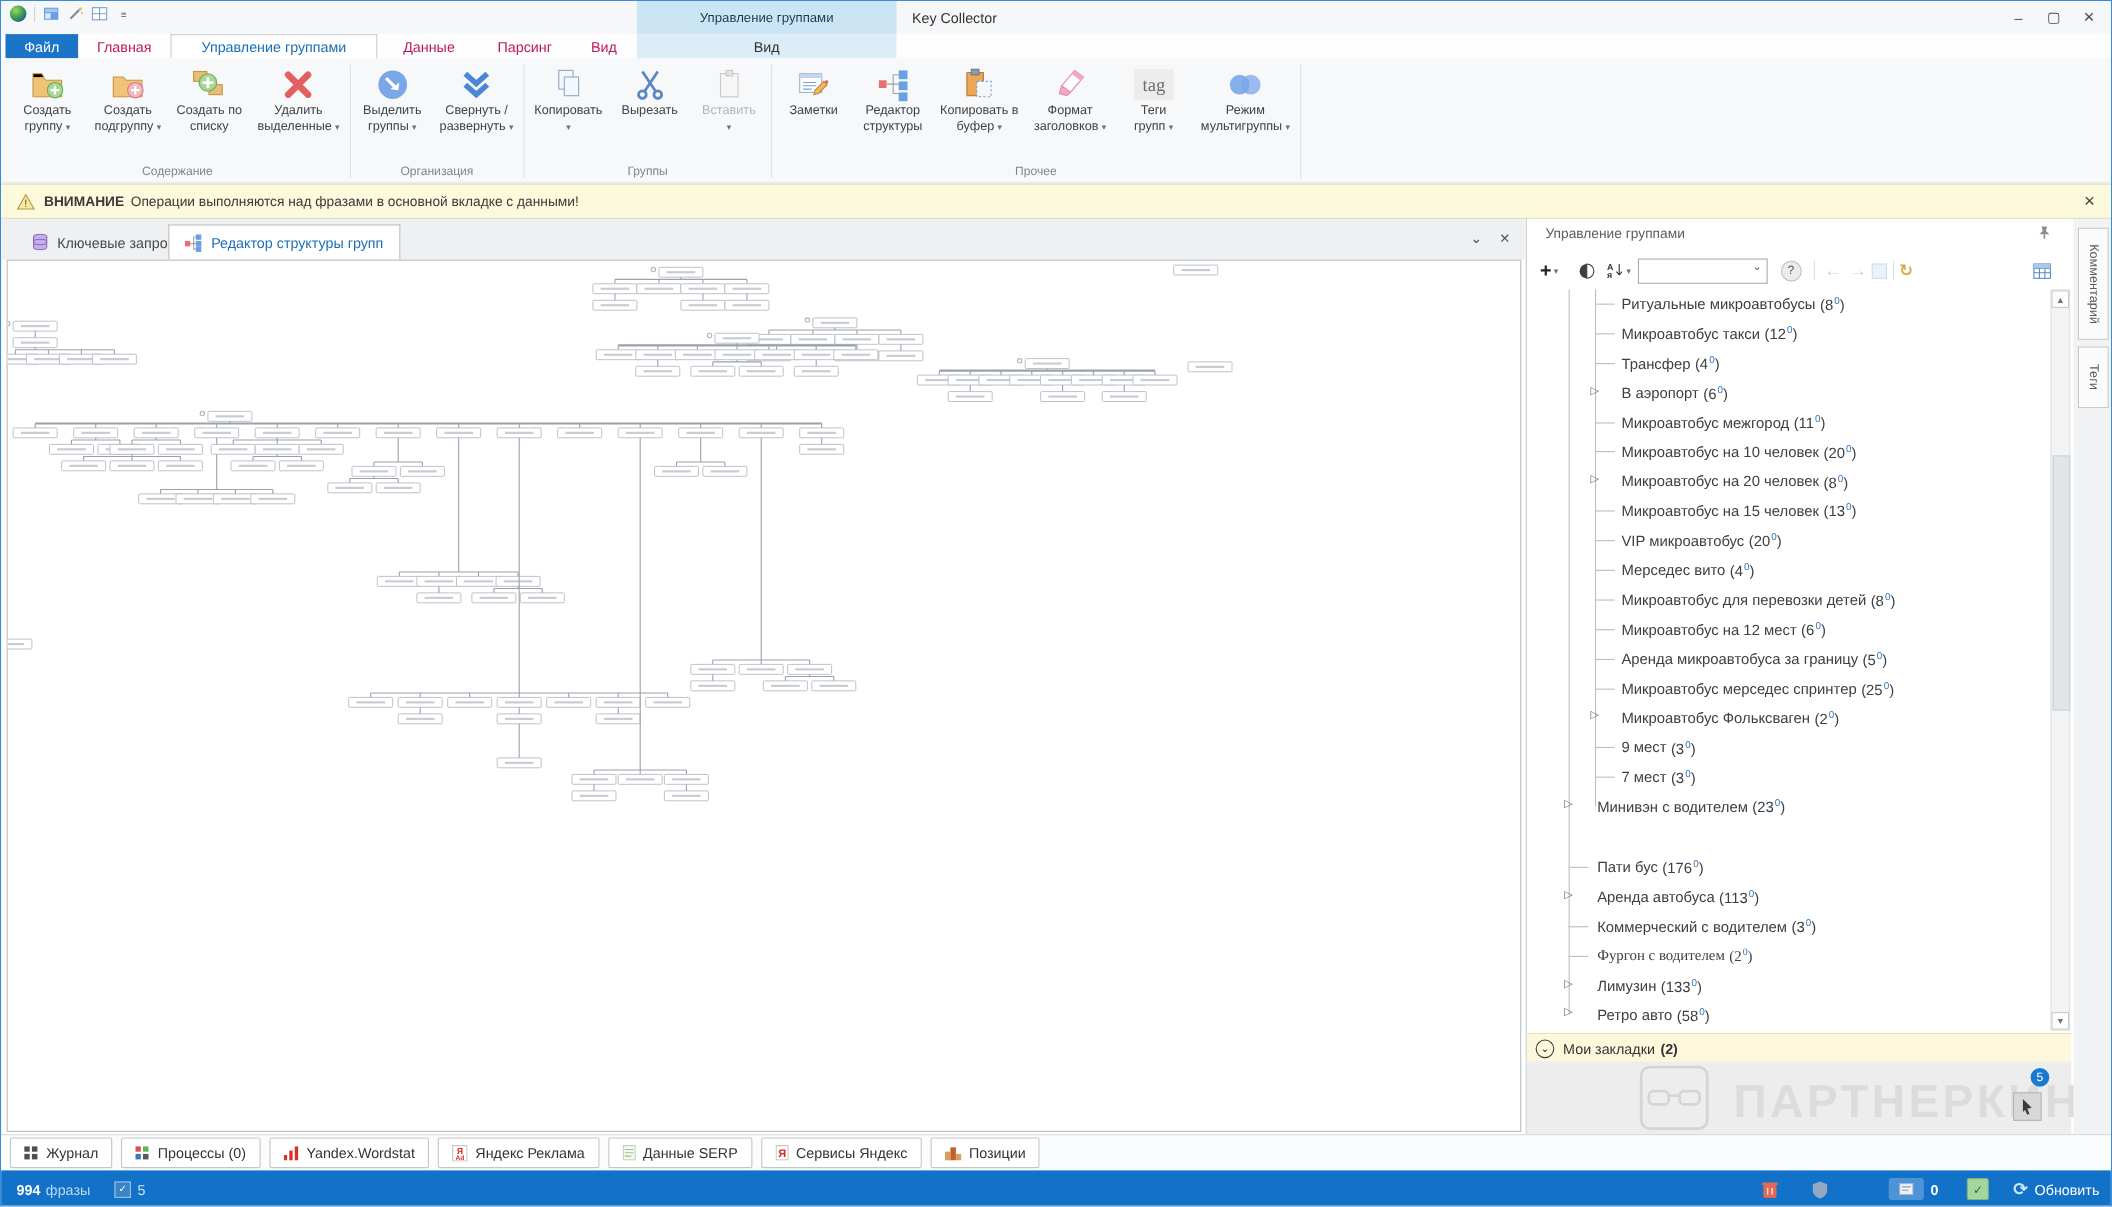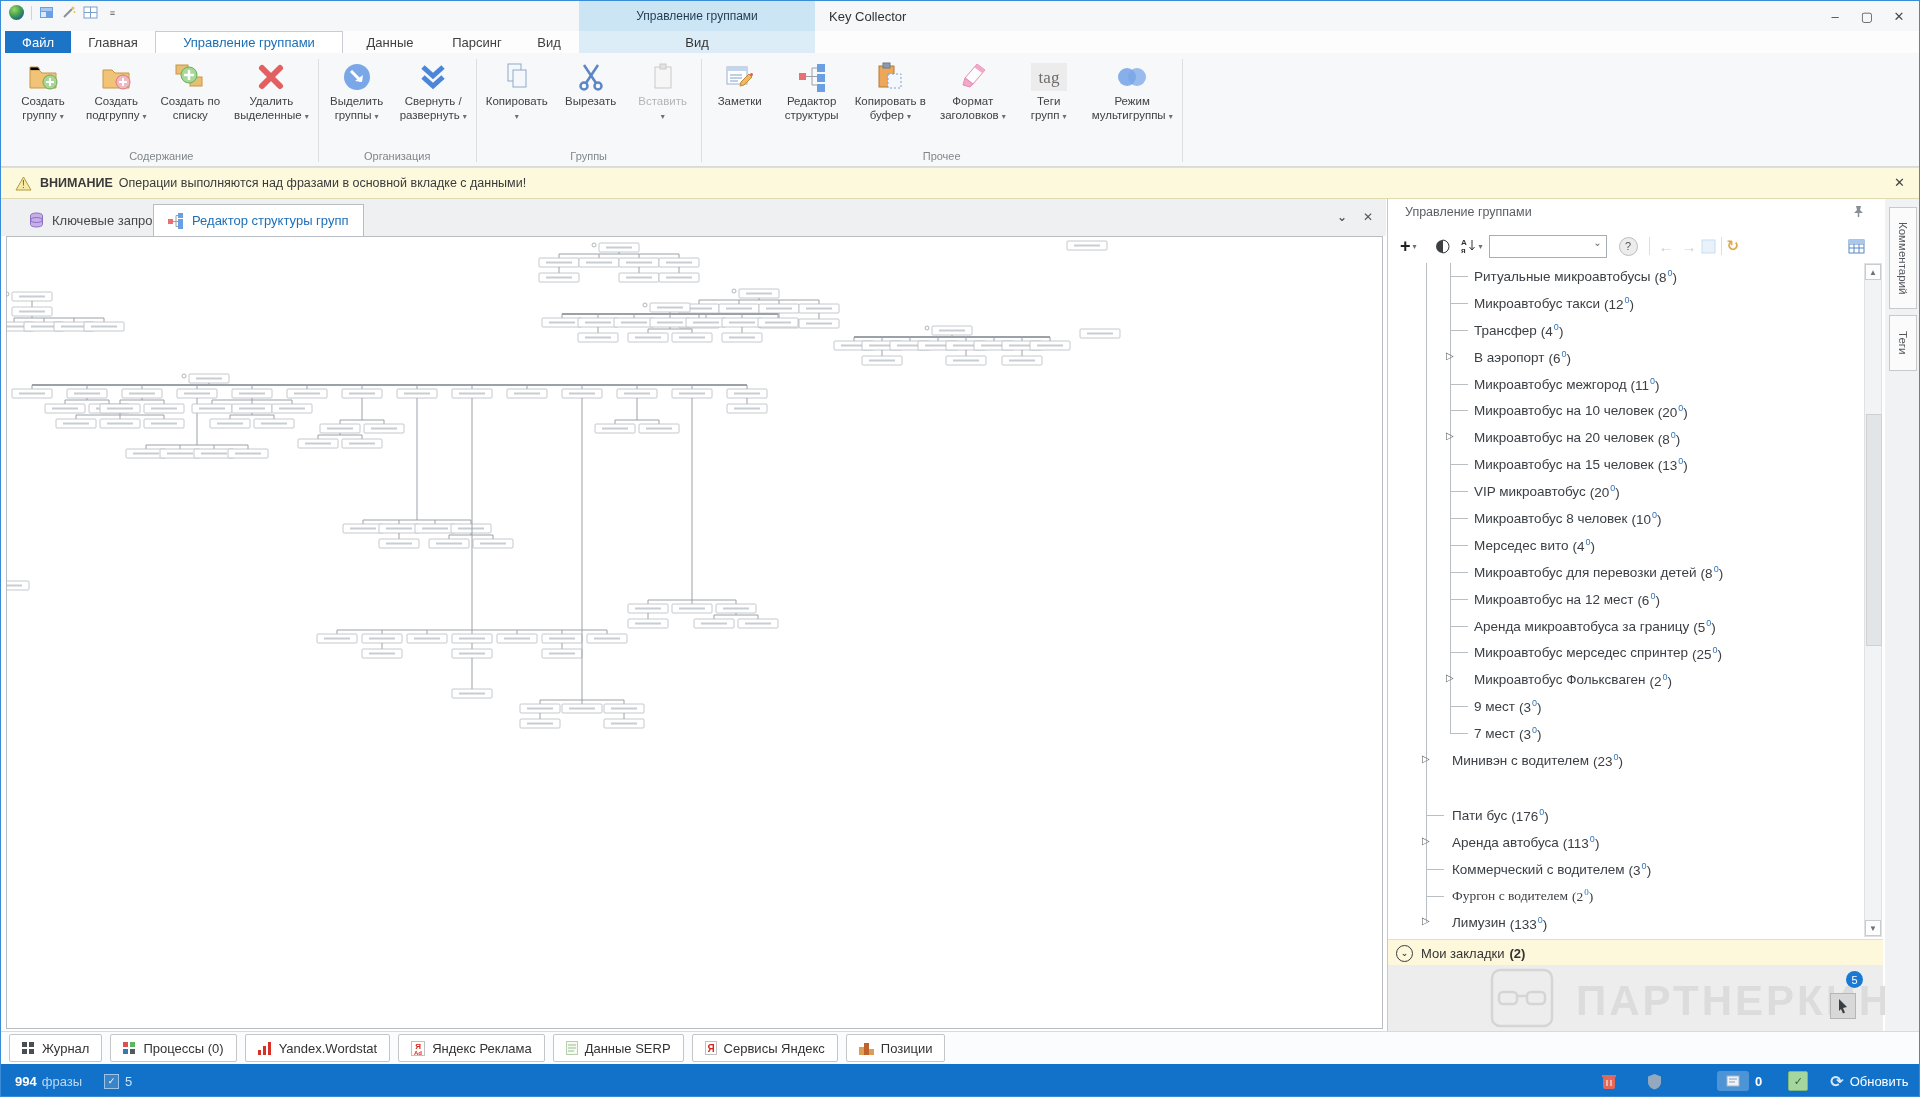--- a/index.html
+++ b/index.html
@@ -13,21 +13,21 @@
   .qicon{width:15px;height:15px;display:flex;align-items:center;justify-content:center;}
   .ctxhdr{position:absolute;left:578px;top:0;width:236px;height:30px;background:#cbe5f5;
           display:flex;align-items:center;justify-content:center;font-size:12px;color:#1e3c50;}
   #apptitle{position:absolute;left:788px;top:0;height:30px;display:flex;align-items:center;
             font-size:13px;color:#333;padding-left:40px;}
   .winbtns{position:absolute;right:6px;top:0;height:30px;display:flex;align-items:center;gap:4px;}
   .winbtn{width:28px;height:24px;display:flex;align-items:center;justify-content:center;color:#4a4a4a;font-size:13px;}
   
   #tabrow{position:absolute;left:0;top:30px;width:100%;height:22px;background:#fdfdfd;}
   .rtab{position:absolute;top:0;height:22px;display:flex;align-items:center;justify-content:center;
-        font-size:13px;color:#404040;}
+        font-size:13px;color:#be185d;}
   .rtab.file{background:#1b74c5;color:#fff;}
   .rtab.active{background:#fff;border:1px solid #c9cdd1;border-bottom:none;color:#1a6fb5;box-sizing:border-box;}
   .ctxstrip{position:absolute;left:578px;top:0;width:236px;height:22px;background:#dcedf8;
             display:flex;align-items:center;justify-content:center;font-size:13px;color:#333;}
   
   #ribbon{position:absolute;left:0;top:52px;width:100%;height:114px;background:#f7f8f9;
           border-bottom:1px solid #d8dadc;display:flex;align-items:stretch;padding-left:6px;box-sizing:border-box;}
   .rgroup{display:flex;flex-direction:column;}
   .rbtns{display:flex;flex:1;align-items:stretch;}
   .rlabel{text-align:center;font-size:11px;color:#81868b;padding:1px 6px 4px;}
@@ -903,25 +903,20 @@
           <span class="nm">Микроавтобус на 15 человек</span>
           <span class="cnt">(13<sup>0</sup>)</span>
         </div>
         <div class="lrow" style="padding-left: 86px;">
           <span class="tick" style="left: 62px; width: 18px;"></span>
           <span class="nm">VIP микроавтобус</span>
           <span class="cnt">(20<sup>0</sup>)</span>
         </div>
         <div class="lrow" style="padding-left: 86px;">
           <span class="tick" style="left: 62px; width: 18px;"></span>
-          <span class="nm">Микроавтобус 8 человек</span>
-          <span class="cnt">(10<sup>0</sup>)</span>
-        </div>
-        <div class="lrow" style="padding-left: 86px;">
-          <span class="tick" style="left: 62px; width: 18px;"></span>
           <span class="nm">Мерседес вито</span>
           <span class="cnt">(4<sup>0</sup>)</span>
         </div>
         <div class="lrow" style="padding-left: 86px;">
           <span class="tick" style="left: 62px; width: 18px;"></span>
           <span class="nm">Микроавтобус для перевозки детей</span>
           <span class="cnt">(8<sup>0</sup>)</span>
         </div>
         <div class="lrow" style="padding-left: 86px;">
           <span class="tick" style="left: 62px; width: 18px;"></span>

